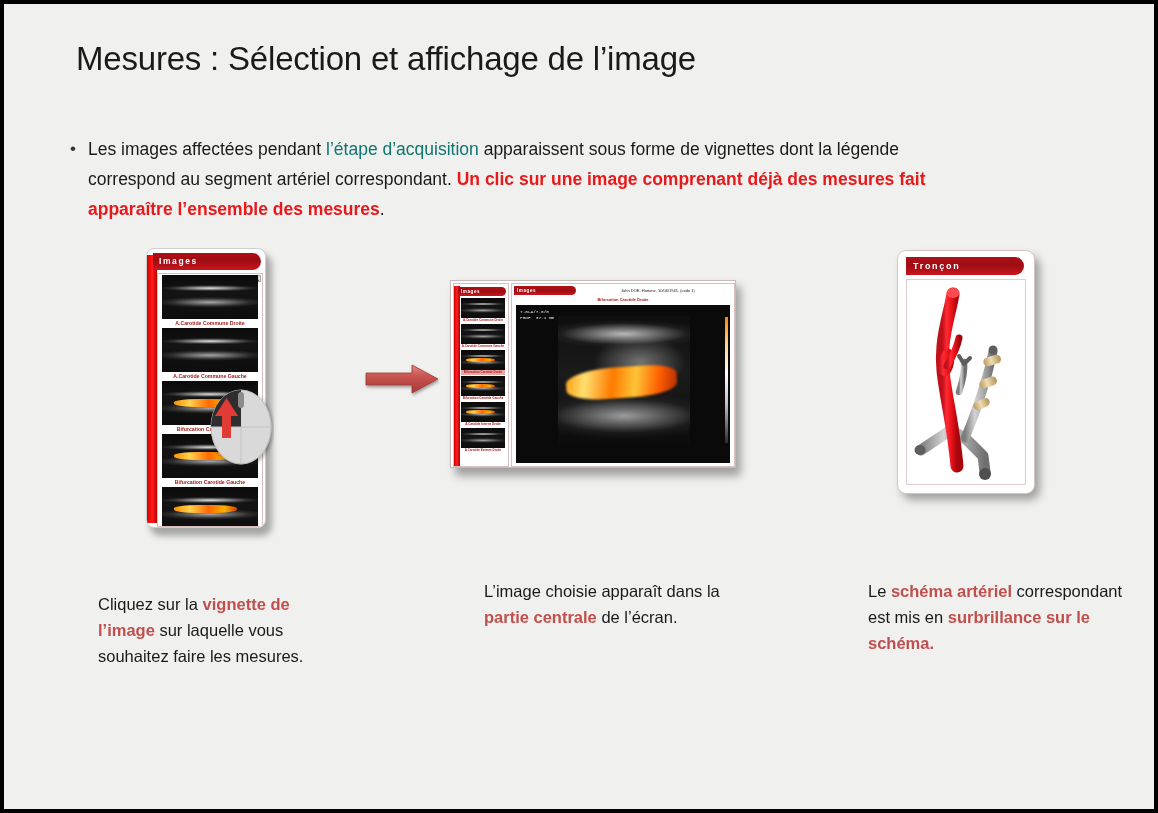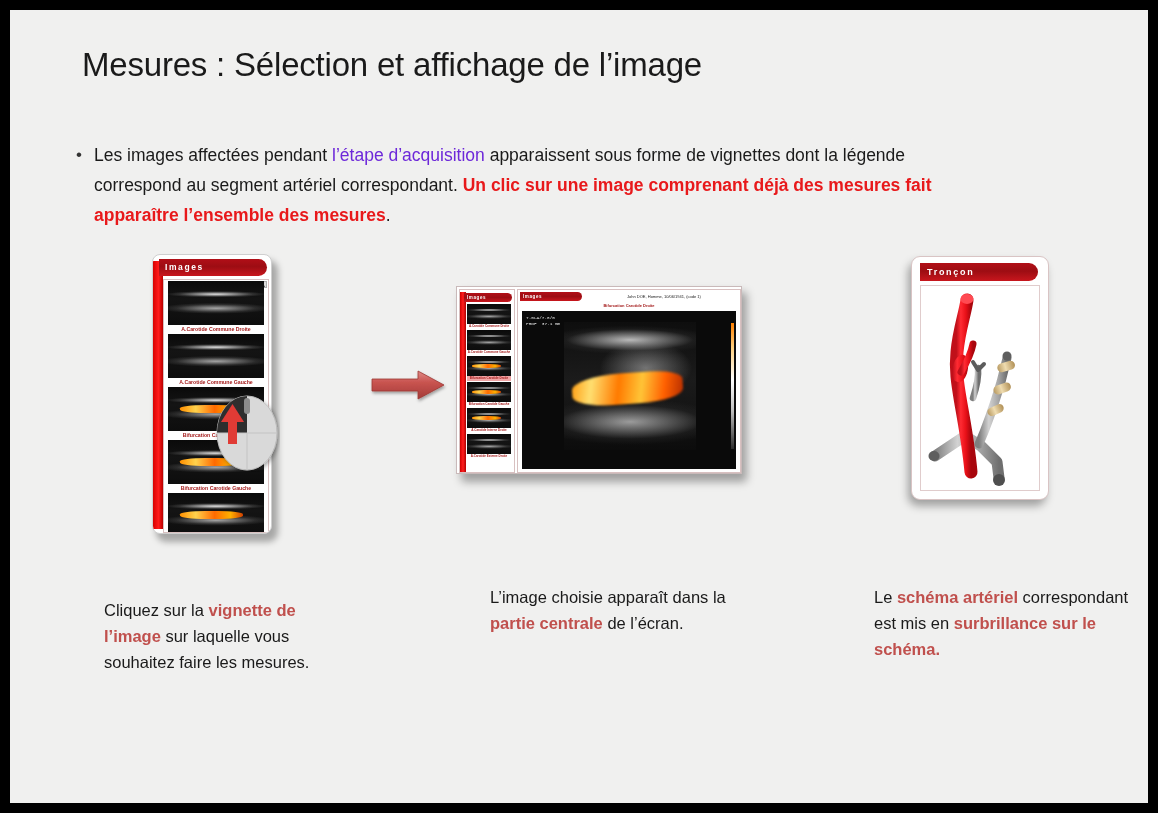--- a/index.html
+++ b/index.html
@@ -11,21 +11,21 @@
     width: 1158px; height: 813px;
     font-family: "Liberation Sans", sans-serif;
     overflow: hidden;
   }
 
   .slide-frame {
     position: absolute;
     left: 0; top: 0;
     width: 1158px; height: 813px;
     background: #000000;
-    padding: 10px;
+    padding: 4px;
   }
   .slide {
     position: relative;
     width: 100%; height: 100%;
     background: #f0f0ef;
     overflow: hidden;
   }
 
   
   .slide-title {
@@ -53,21 +53,21 @@
     line-height: 30px;
     color: #333;
     text-align: left;
   }
   .bullet-text {
     flex: 1 1 auto;
     font-size: 17.5px;
     line-height: 30px;
     color: #1a1a1a;
   }
-  .em-light { color: #6d28d9; }
+  .em-light { color: #0f766e; }
   .em-strong { color: #e8191b; font-weight: bold; }
 
   
   .figures { position: absolute; left: 0; top: 230px; width: 100%; height: 320px; }
 
   
   .fig1 {
     position: absolute;
     left: 142px; top: 14px;
     width: 128px; height: 290px;
@@ -297,21 +297,21 @@
     width: 148px; height: 256px;
   }
   .fig3-shadow {
     position: absolute; left: 5px; top: 6px;
     width: 138px; height: 244px;
     background: rgba(0,0,0,0.33);
     filter: blur(4px);
     border-radius: 10px;
   }
   .fig3-card {
-    position: absolute; left: 8px; top: 0;
+    position: absolute; left: 0; top: 0;
     width: 138px; height: 244px;
     background: #fff;
     border: 1px solid #d9c4c4;
     border-radius: 9px;
     overflow: hidden;
   }
   .fig3-header {
     position: absolute; left: 8px; top: 6px;
     width: 118px; height: 18px;
     background: linear-gradient(180deg,#b10f17,#9d0d13 45%,#c8161d);

